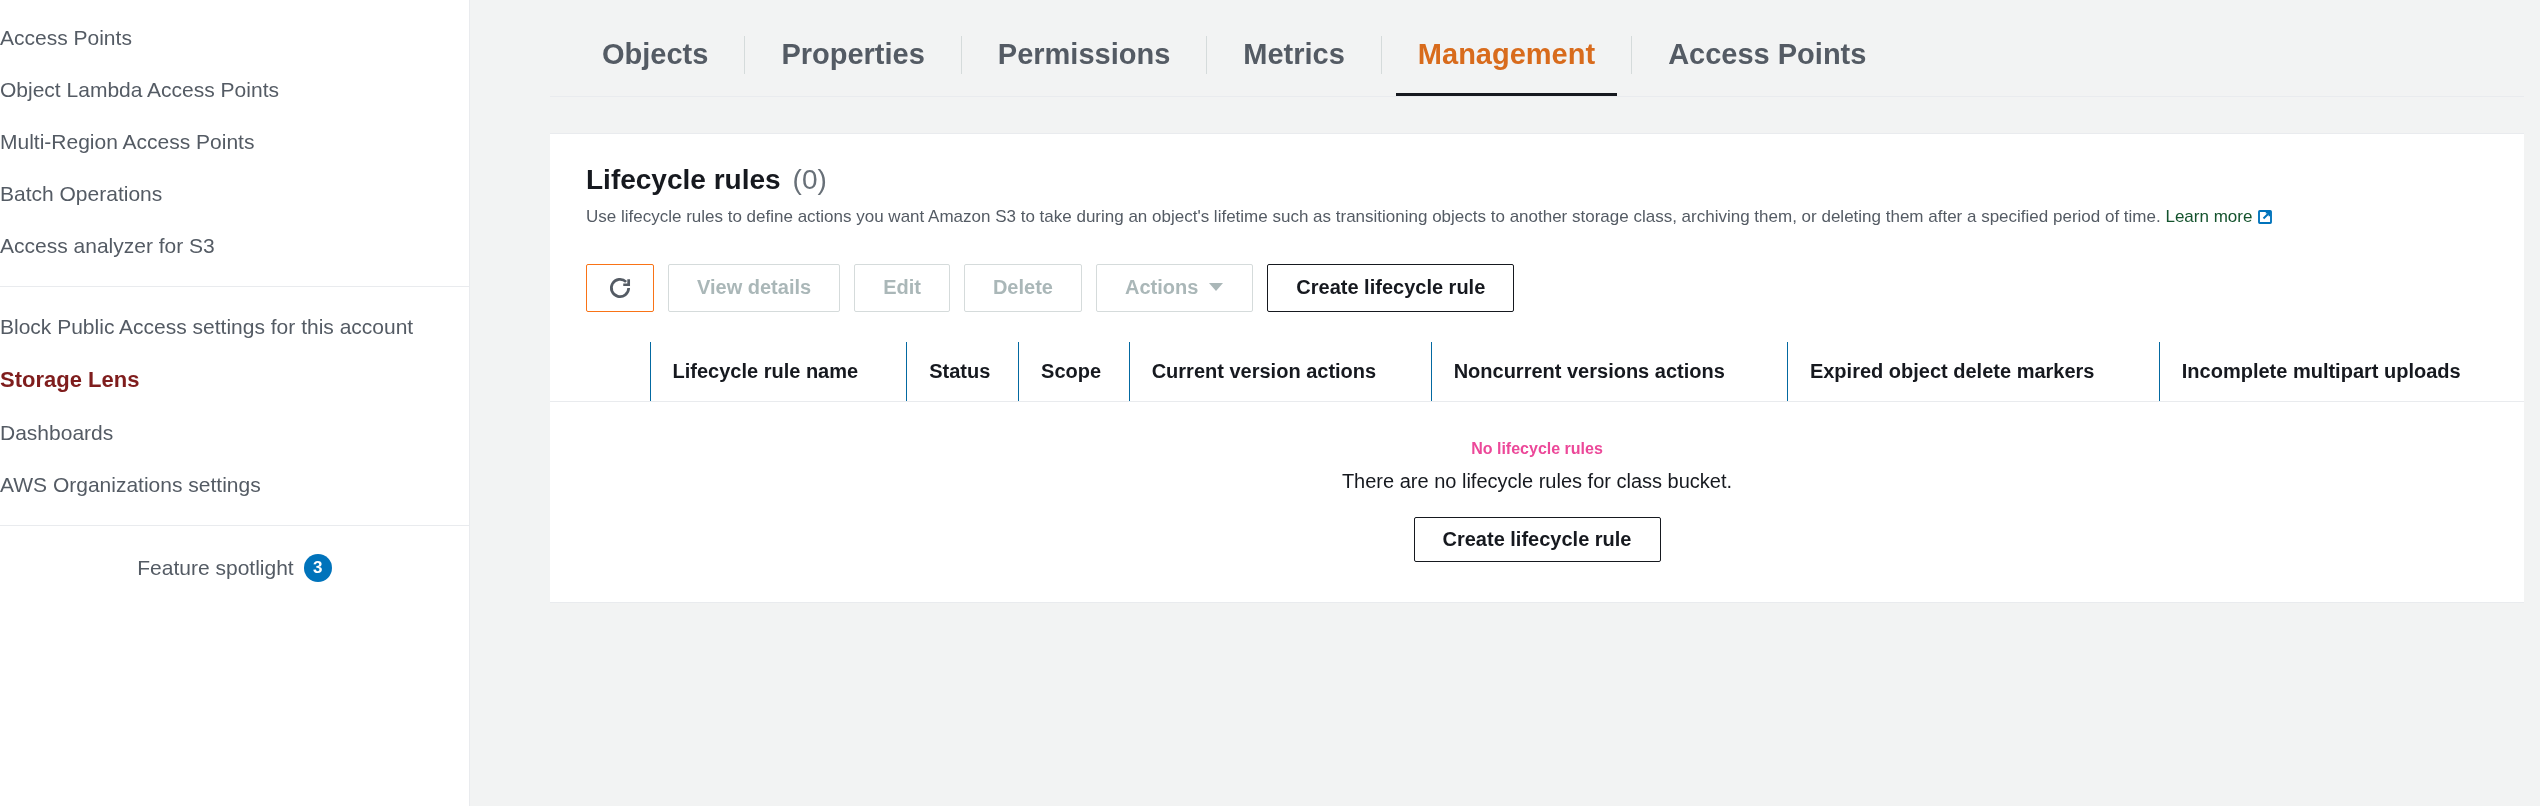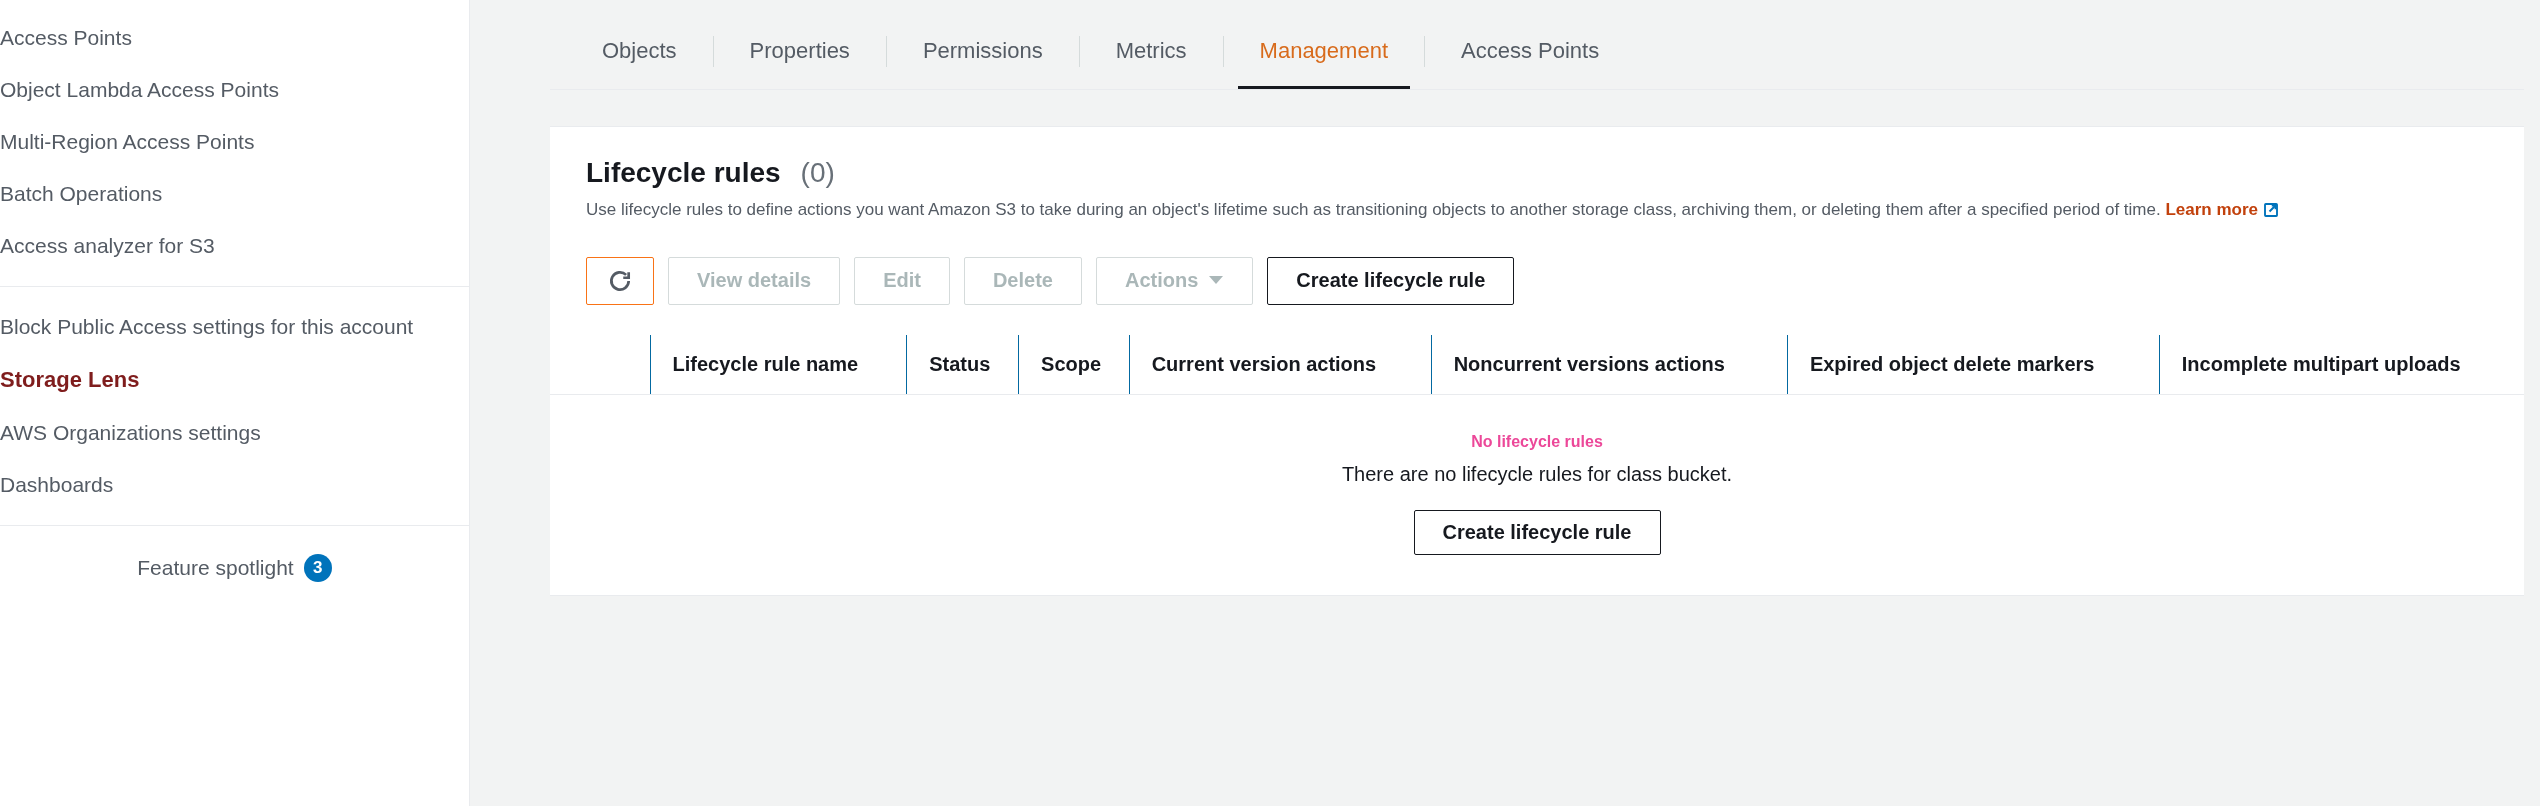--- a/index.html
+++ b/index.html
@@ -65,22 +65,22 @@
       overflow: auto;
     }
     .tabs {
       display: flex;
       align-items: stretch;
       padding: 14px 30px 0 30px;
       border-bottom: 1px solid #e9ebee;
     }
     .tab {
       padding: 24px 22px 22px 22px;
-      font-size: 22px;
-      font-weight: 400;
+      font-size: 29px;
+      font-weight: 700;
       color: #545b64;
       cursor: pointer;
       position: relative;
     }
     .tab.active {
       color: #d86b1c;
       border-bottom: 3px solid #16191f;
     }
     .tab-sep {
       width: 1px;
@@ -93,41 +93,41 @@
       border-left: none;
       border-right: none;
       margin-top: 36px;
     }
     .panel-header {
       padding: 30px 36px 20px 36px;
     }
     .panel-title-row {
       display: flex;
       align-items: baseline;
-      gap: 20px;
+      gap: 12px;
       margin-bottom: 8px;
     }
     .panel-title {
       font-size: 28px;
       font-weight: 700;
       color: #16191f;
     }
     .panel-count {
       font-size: 28px;
       font-weight: 500;
       color: #687078;
     }
     .panel-desc {
       font-size: 17px;
       color: #545b64;
       line-height: 1.5;
     }
     .learn-more {
-      color: #c2410c;
-      font-weight: 700;
+      color: #14532d;
+      font-weight: 400;
       display: inline-flex;
       align-items: center;
       gap: 4px;
       text-align: center;
     }
     .external-icon {
       stroke: #0073bb;
       fill: none;
       stroke-width: 2.5;
     }
@@ -215,22 +215,22 @@
   <a class="sidebar-item">Object Lambda Access Points</a>
   <a class="sidebar-item">Multi-Region Access Points</a>
   <a class="sidebar-item">Batch Operations</a>
   <a class="sidebar-item">Access analyzer for S3</a>
 
   <hr class="sidebar-divider">
 
   <a class="sidebar-item" style="max-width:420px">Block Public Access settings for this account</a>
 
   <div class="sidebar-heading">Storage Lens</div>
+  <a class="sidebar-item">Dashboards</a>
   <a class="sidebar-item">AWS Organizations settings</a>
-  <a class="sidebar-item">Dashboards</a>
 
   <hr class="sidebar-divider">
 
   <a class="sidebar-item sidebar-item-with-badge">
     <span>Feature spotlight</span>
     <span class="badge">3</span>
   </a>
 </nav>
 
 <main class="main">

